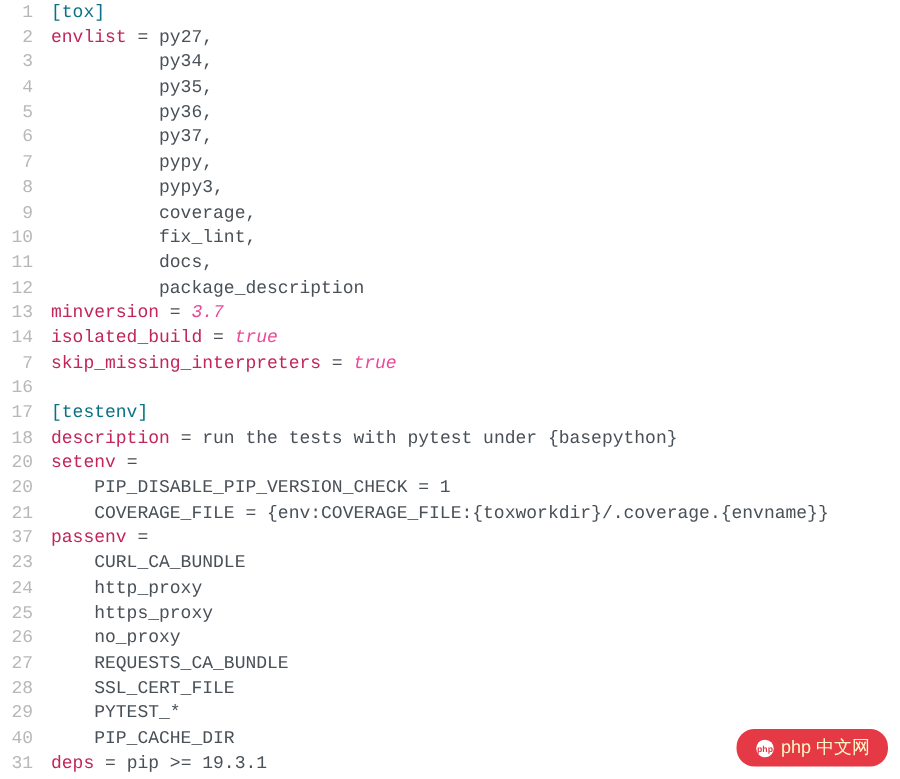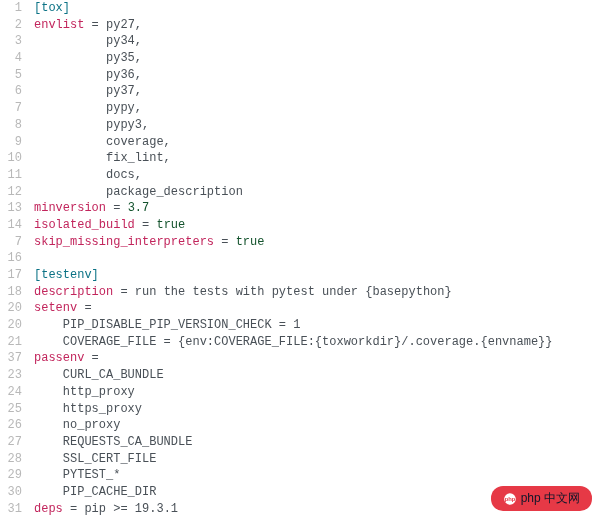--- a/index.html
+++ b/index.html
@@ -33,27 +33,27 @@
     white-space: pre;
   }
   .line {
     height: 16.7px;
     line-height: 16.7px;
   }
   .k-section { color: #0b7285; }
   .k-key { color: #c2255c; }
   .k-eq { color: #495057; }
   .k-val { color: #495057; font-family: Liberation Mono, monospace; }
-  .k-lit { color: #14532d; }
+  .k-lit { color: #ec4899; font-style: italic; }
   .badge {
     position: absolute;
     right: 8px;
     bottom: 8px;
     background: #e63946;
-    color: #0f172a;
+    color: #fef9c3;
     padding: 4px 12px;
     border-radius: 12px;
     font-family: sans-serif;
     font-size: 12px;
     display: flex;
     align-items: center;
     gap: 4px;
   }
   .badge svg { width: 14px; height: 14px; }
 </style>
@@ -84,21 +84,21 @@
       <div class="line">20</div>
       <div class="line">21</div>
       <div class="line">37</div>
       <div class="line">23</div>
       <div class="line">24</div>
       <div class="line">25</div>
       <div class="line">26</div>
       <div class="line">27</div>
       <div class="line">28</div>
       <div class="line">29</div>
-      <div class="line">30</div>
+      <div class="line">40</div>
       <div class="line">31</div>
     </div>
   <div class="code" id="code"><div class="line"><span class="k-section">[tox]</span></div><div class="line"><span class="k-key">envlist</span><span class="k-eq"> = </span><span class="k-val">py27,</span></div><div class="line"><span class="k-val">          py34,</span></div><div class="line"><span class="k-val">          py35,</span></div><div class="line"><span class="k-val">          py36,</span></div><div class="line"><span class="k-val">          py37,</span></div><div class="line"><span class="k-val">          pypy,</span></div><div class="line"><span class="k-val">          pypy3,</span></div><div class="line"><span class="k-val">          coverage,</span></div><div class="line"><span class="k-val">          fix_lint,</span></div><div class="line"><span class="k-val">          docs,</span></div><div class="line"><span class="k-val">          package_description</span></div><div class="line"><span class="k-key">minversion</span><span class="k-eq"> = </span><span class="k-lit">3.7</span></div><div class="line"><span class="k-key">isolated_build</span><span class="k-eq"> = </span><span class="k-lit">true</span></div><div class="line"><span class="k-key">skip_missing_interpreters</span><span class="k-eq"> = </span><span class="k-lit">true</span></div><div class="line"></div><div class="line"><span class="k-section">[testenv]</span></div><div class="line"><span class="k-key">description</span><span class="k-eq"> = </span><span class="k-val">run the tests with pytest under {basepython}</span></div><div class="line"><span class="k-key">setenv</span><span class="k-eq"> =</span></div><div class="line"><span class="k-val">    PIP_DISABLE_PIP_VERSION_CHECK = 1</span></div><div class="line"><span class="k-val">    COVERAGE_FILE = {env:COVERAGE_FILE:{toxworkdir}/.coverage.{envname}}</span></div><div class="line"><span class="k-key">passenv</span><span class="k-eq"> =</span></div><div class="line"><span class="k-val">    CURL_CA_BUNDLE</span></div><div class="line"><span class="k-val">    http_proxy</span></div><div class="line"><span class="k-val">    https_proxy</span></div><div class="line"><span class="k-val">    no_proxy</span></div><div class="line"><span class="k-val">    REQUESTS_CA_BUNDLE</span></div><div class="line"><span class="k-val">    SSL_CERT_FILE</span></div><div class="line"><span class="k-val">    PYTEST_*</span></div><div class="line"><span class="k-val">    PIP_CACHE_DIR</span></div><div class="line"><span class="k-key">deps</span><span class="k-eq"> = </span><span class="k-val">pip &gt;= 19.3.1</span></div></div>
 </div>
 
 <div class="badge">
   <svg viewBox="0 0 24 24" fill="#fff">
       <circle cx="12" cy="12" r="10" fill="#fff"></circle>
       <text x="12" y="16" text-anchor="middle" font-size="10" fill="#e63946" font-family="sans-serif" font-weight="bold">php</text>
     </svg>

